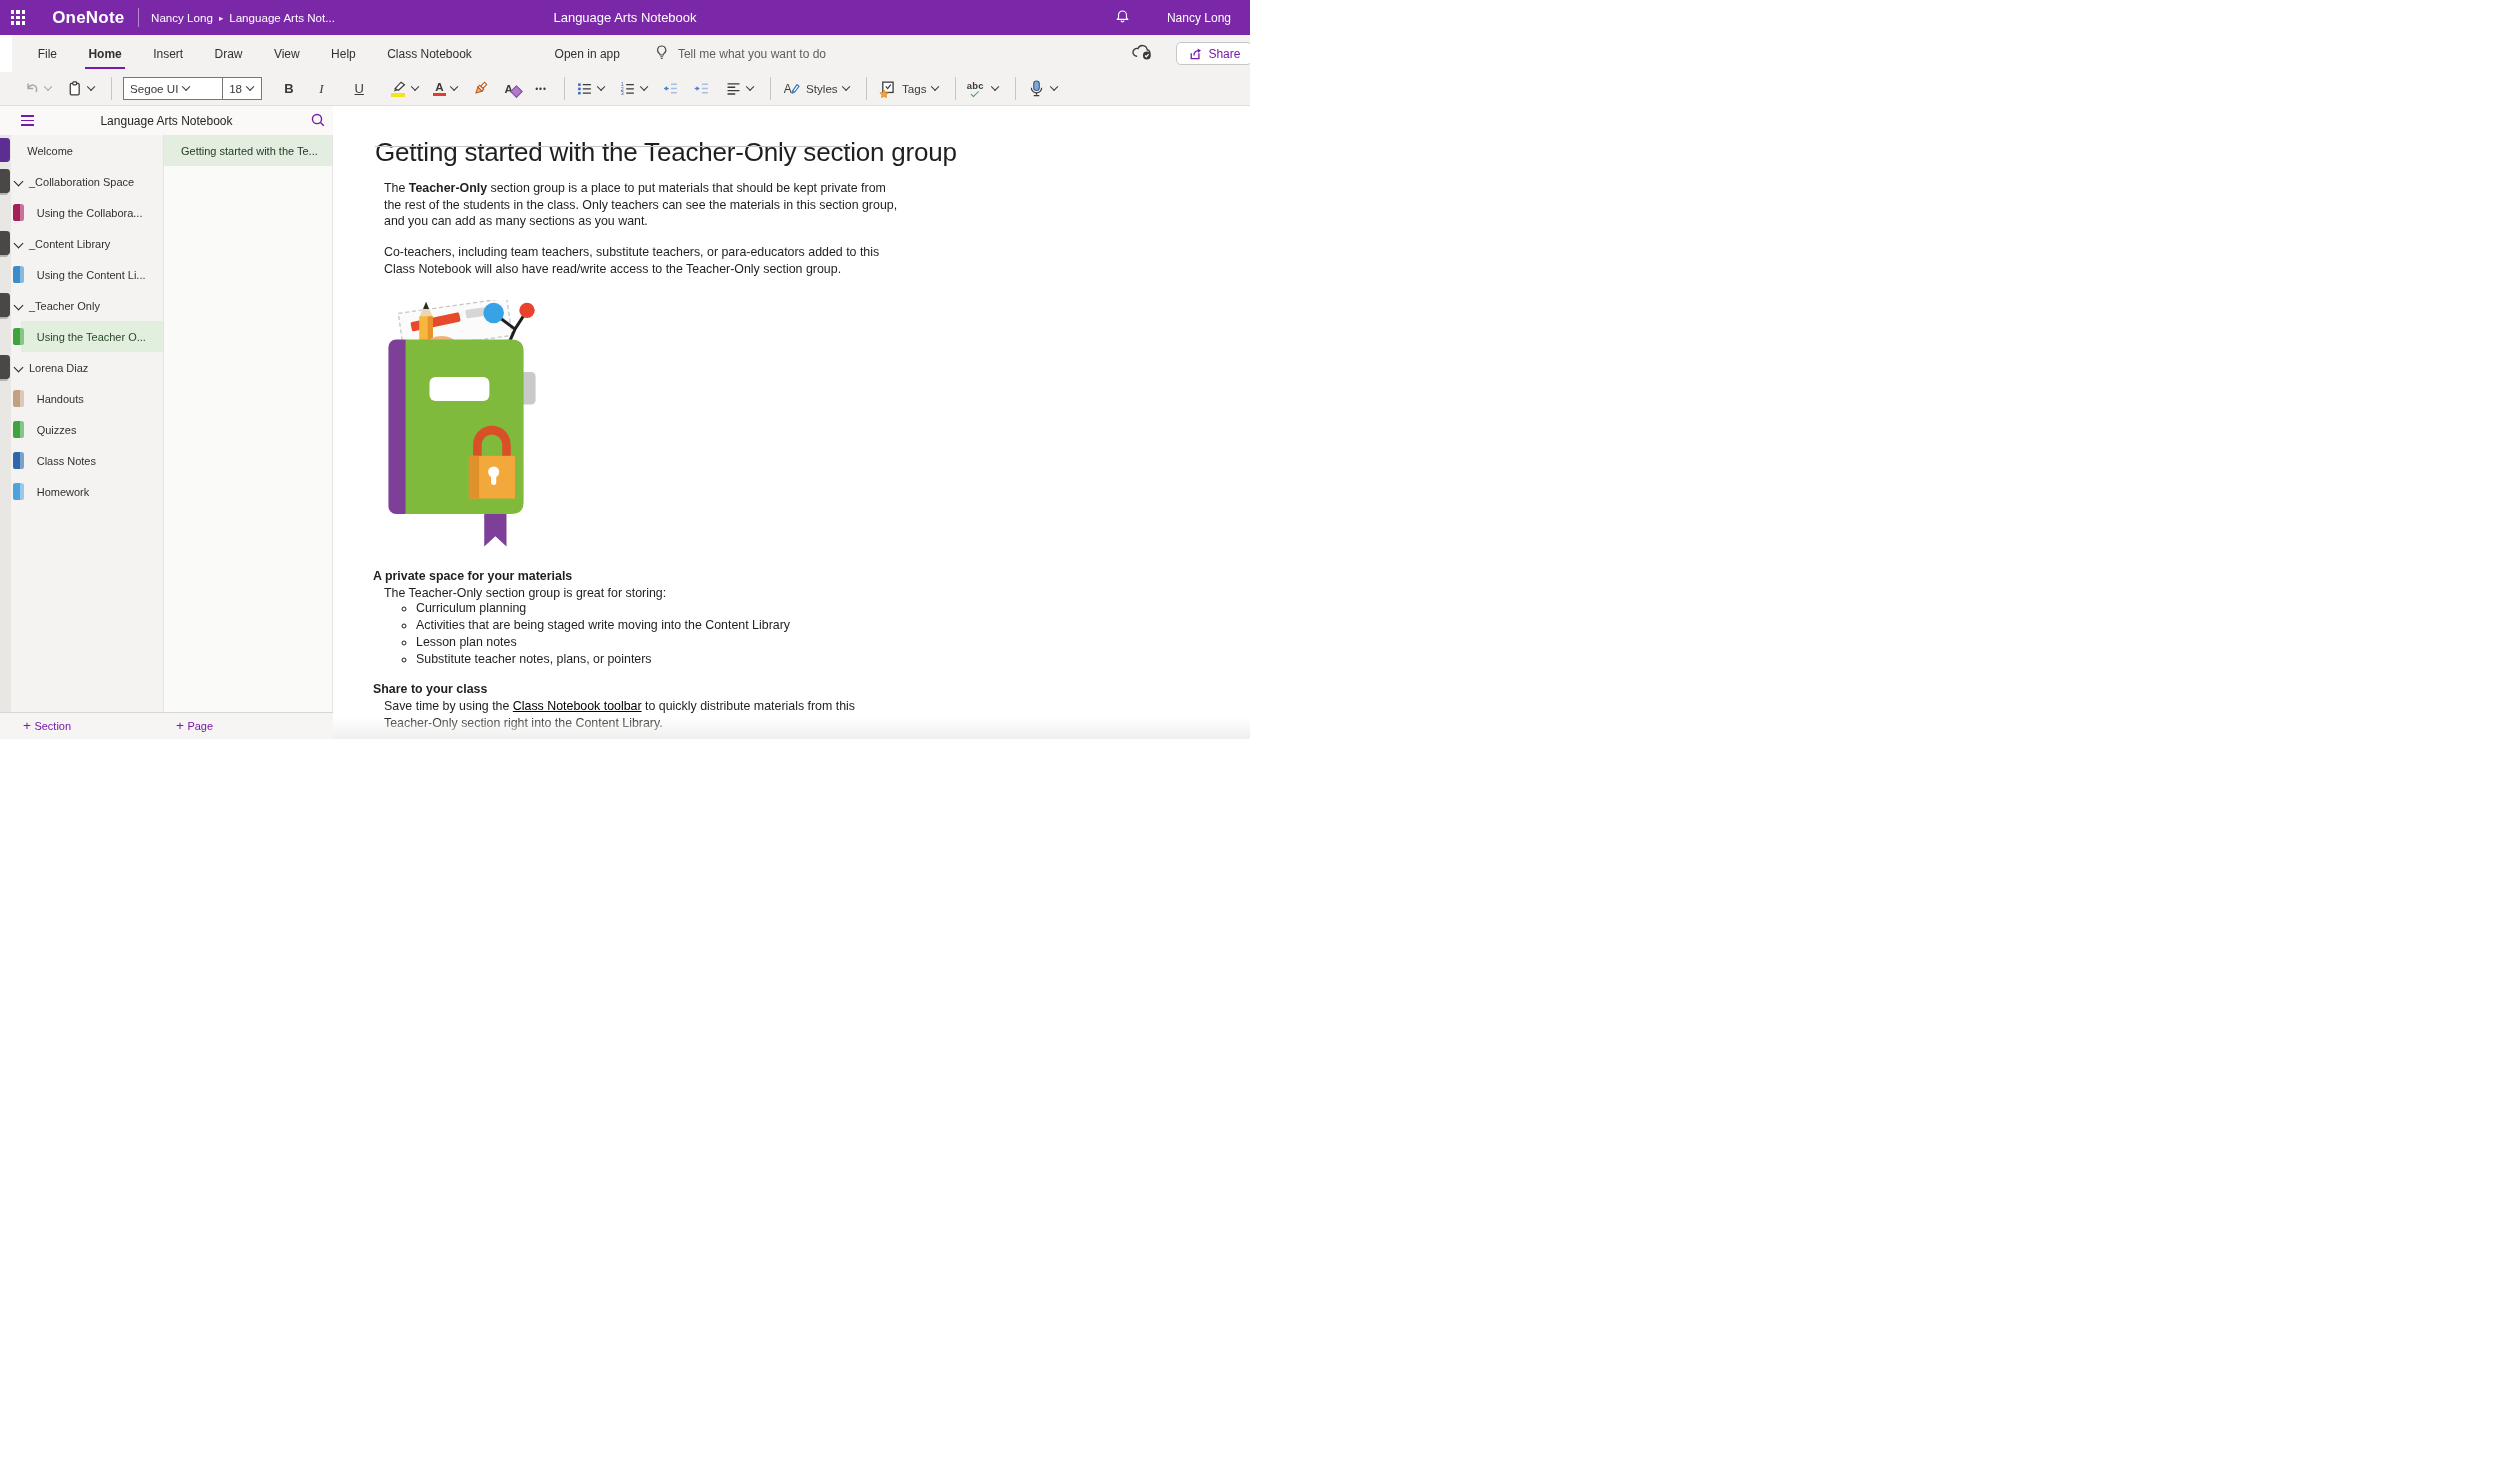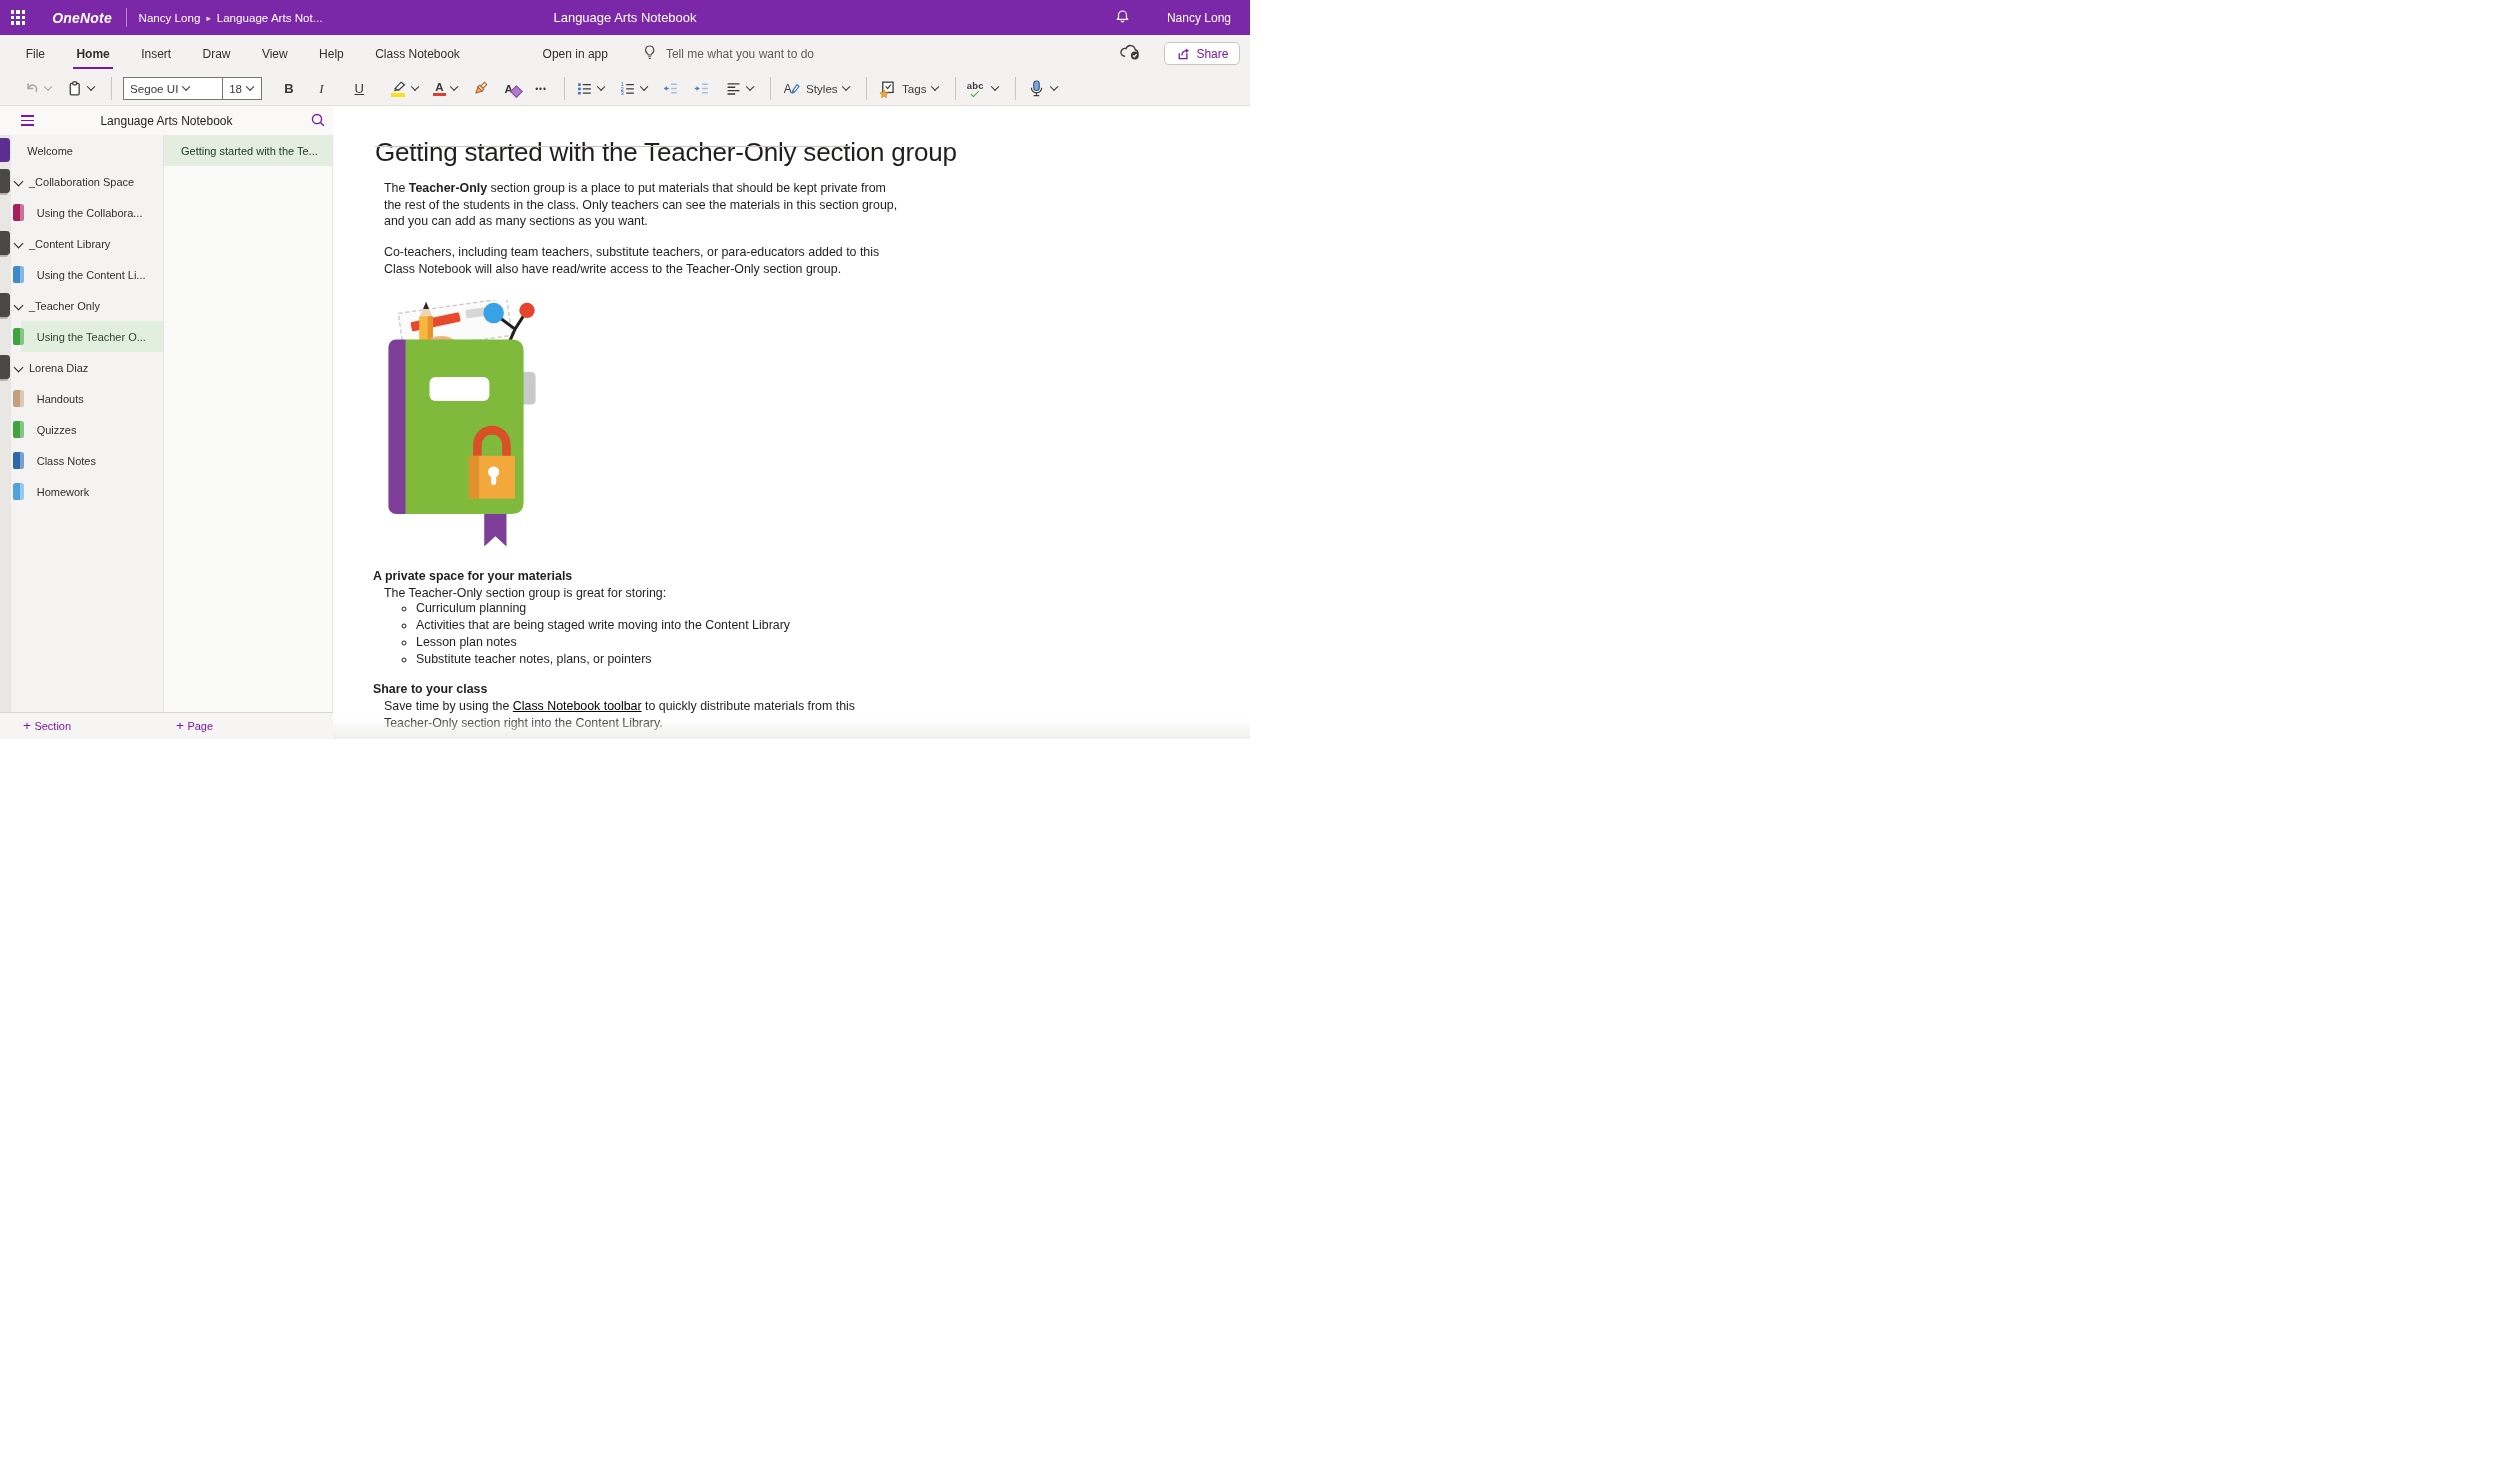--- a/index.html
+++ b/index.html
@@ -3,29 +3,29 @@
 <meta charset="utf-8">
 <style>
   html,body{margin:0;padding:0;}
   body{font-family:"Liberation Sans",sans-serif;background:#fff;}
   #app{position:relative;width:1250px;height:739px;overflow:hidden;background:#fff;}
 
   
   #topbar{position:absolute;left:0;top:0;width:100%;height:35px;background:#7A28A8;display:flex;align-items:center;color:#fff;}
   #waffle{width:14.6px;height:14.6px;margin-left:11px;display:grid;grid-template-columns:repeat(3,3.4px);grid-template-rows:repeat(3,3.4px);gap:2.1px;cursor:pointer;}
   #waffle i{background:#fff;display:block;}
-  #onenote-name{font-size:14px;font-weight:600;margin-left:26.6px;letter-spacing:0.2px;font-style:italic;}
+  #onenote-name{font-size:17px;font-weight:600;margin-left:26.6px;letter-spacing:0.2px;}
   .tb-div{width:0.9px;height:19px;background:rgba(255,255,255,.45);margin:0 12px 0 13.7px;}
   #breadcrumb{display:flex;align-items:center;font-size:11.6px;gap:6px;}
   #topbar-title{position:absolute;left:50%;transform:translateX(-50%);font-size:13px;}
   #topbar-right{margin-left:auto;display:flex;align-items:center;gap:36px;padding-right:19px;}
   #topbar-right .uname{font-size:12px;}
 
   
-  #menubar{position:absolute;left:0;top:35px;width:100%;height:37px;background:#F3F2F1;display:flex;align-items:center;padding-left:24px;box-sizing:border-box;font-size:12px;color:#323130;}
+  #menubar{position:absolute;left:12px;top:35px;width:100%;height:37px;background:#F3F2F1;display:flex;align-items:center;padding-left:24px;box-sizing:border-box;font-size:12px;color:#323130;}
   #menu-items{display:flex;align-items:center;}
   .mitem{margin-right:28px;cursor:pointer;position:relative;padding:0 1.7px;}
   .mitem.active{font-weight:700;}
   .mitem.active::after{content:"";position:absolute;left:-1.7px;right:-1.7px;bottom:-8.6px;height:2.6px;background:#7719AA;}
   #open-in-app{margin-left:53px;cursor:pointer;}
   #bulb{margin-left:34px;}
   #tellme{margin-left:8.6px;color:#605E5C;cursor:text;}
   #menubar-right{margin-left:auto;display:flex;align-items:center;gap:22px;padding-right:10.3px;}
   #share-btn{display:flex;align-items:center;gap:6px;background:#fff;border:0.9px solid #C8C6C4;border-radius:5px;height:23px;padding:0 10.3px;color:#7719AA;font-size:12px;cursor:pointer;}
 

